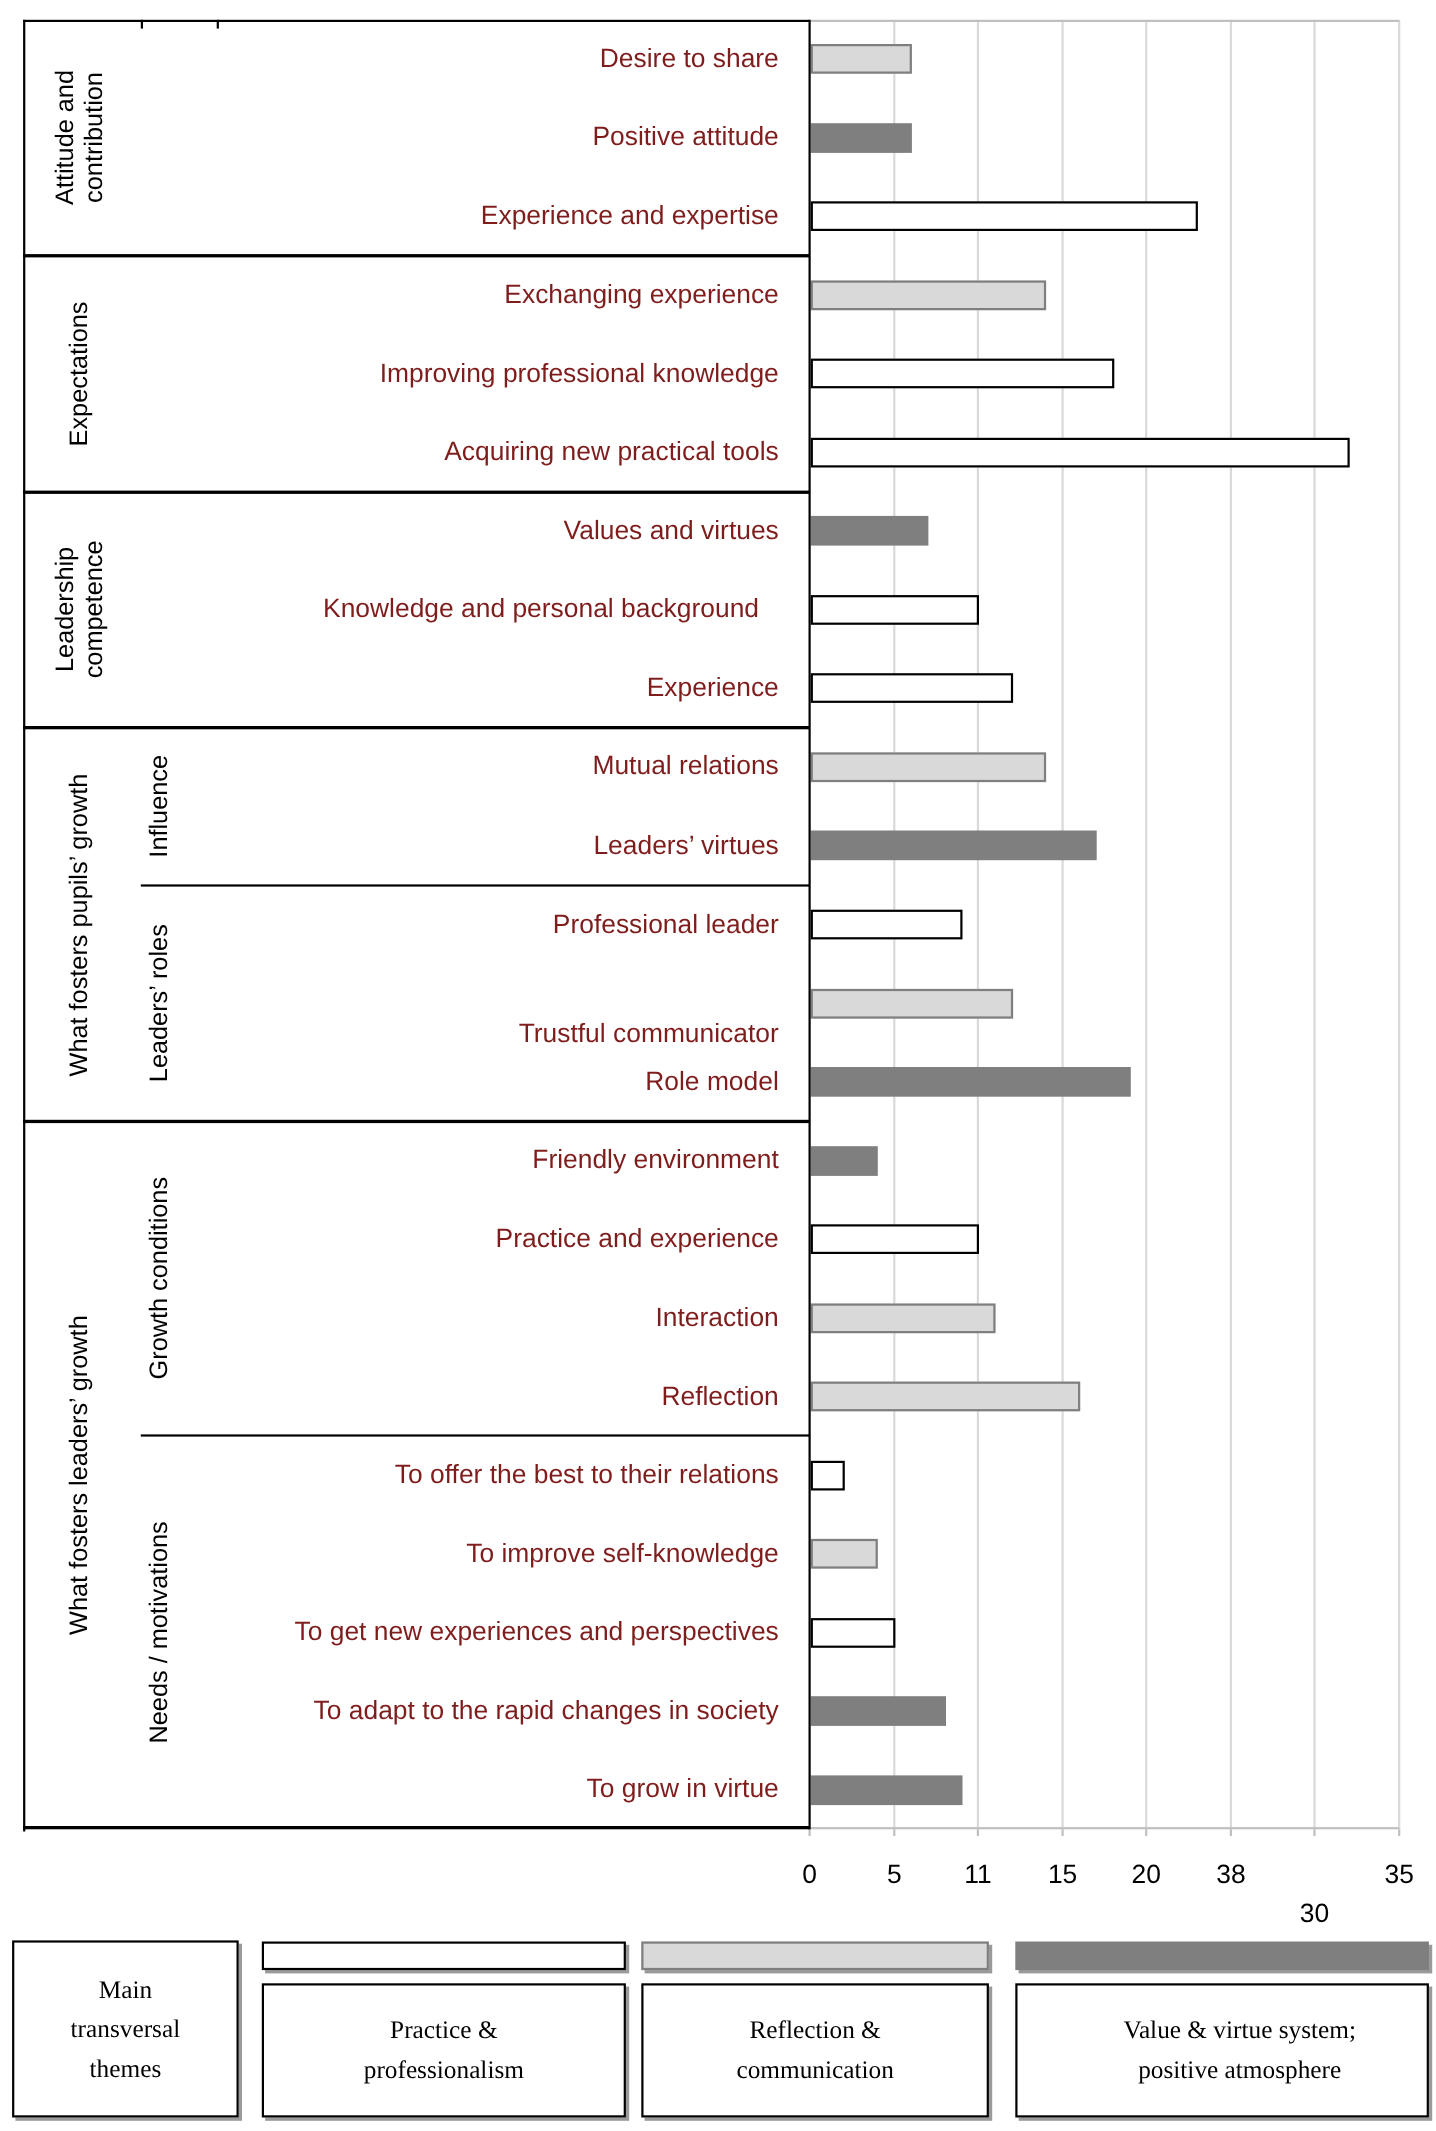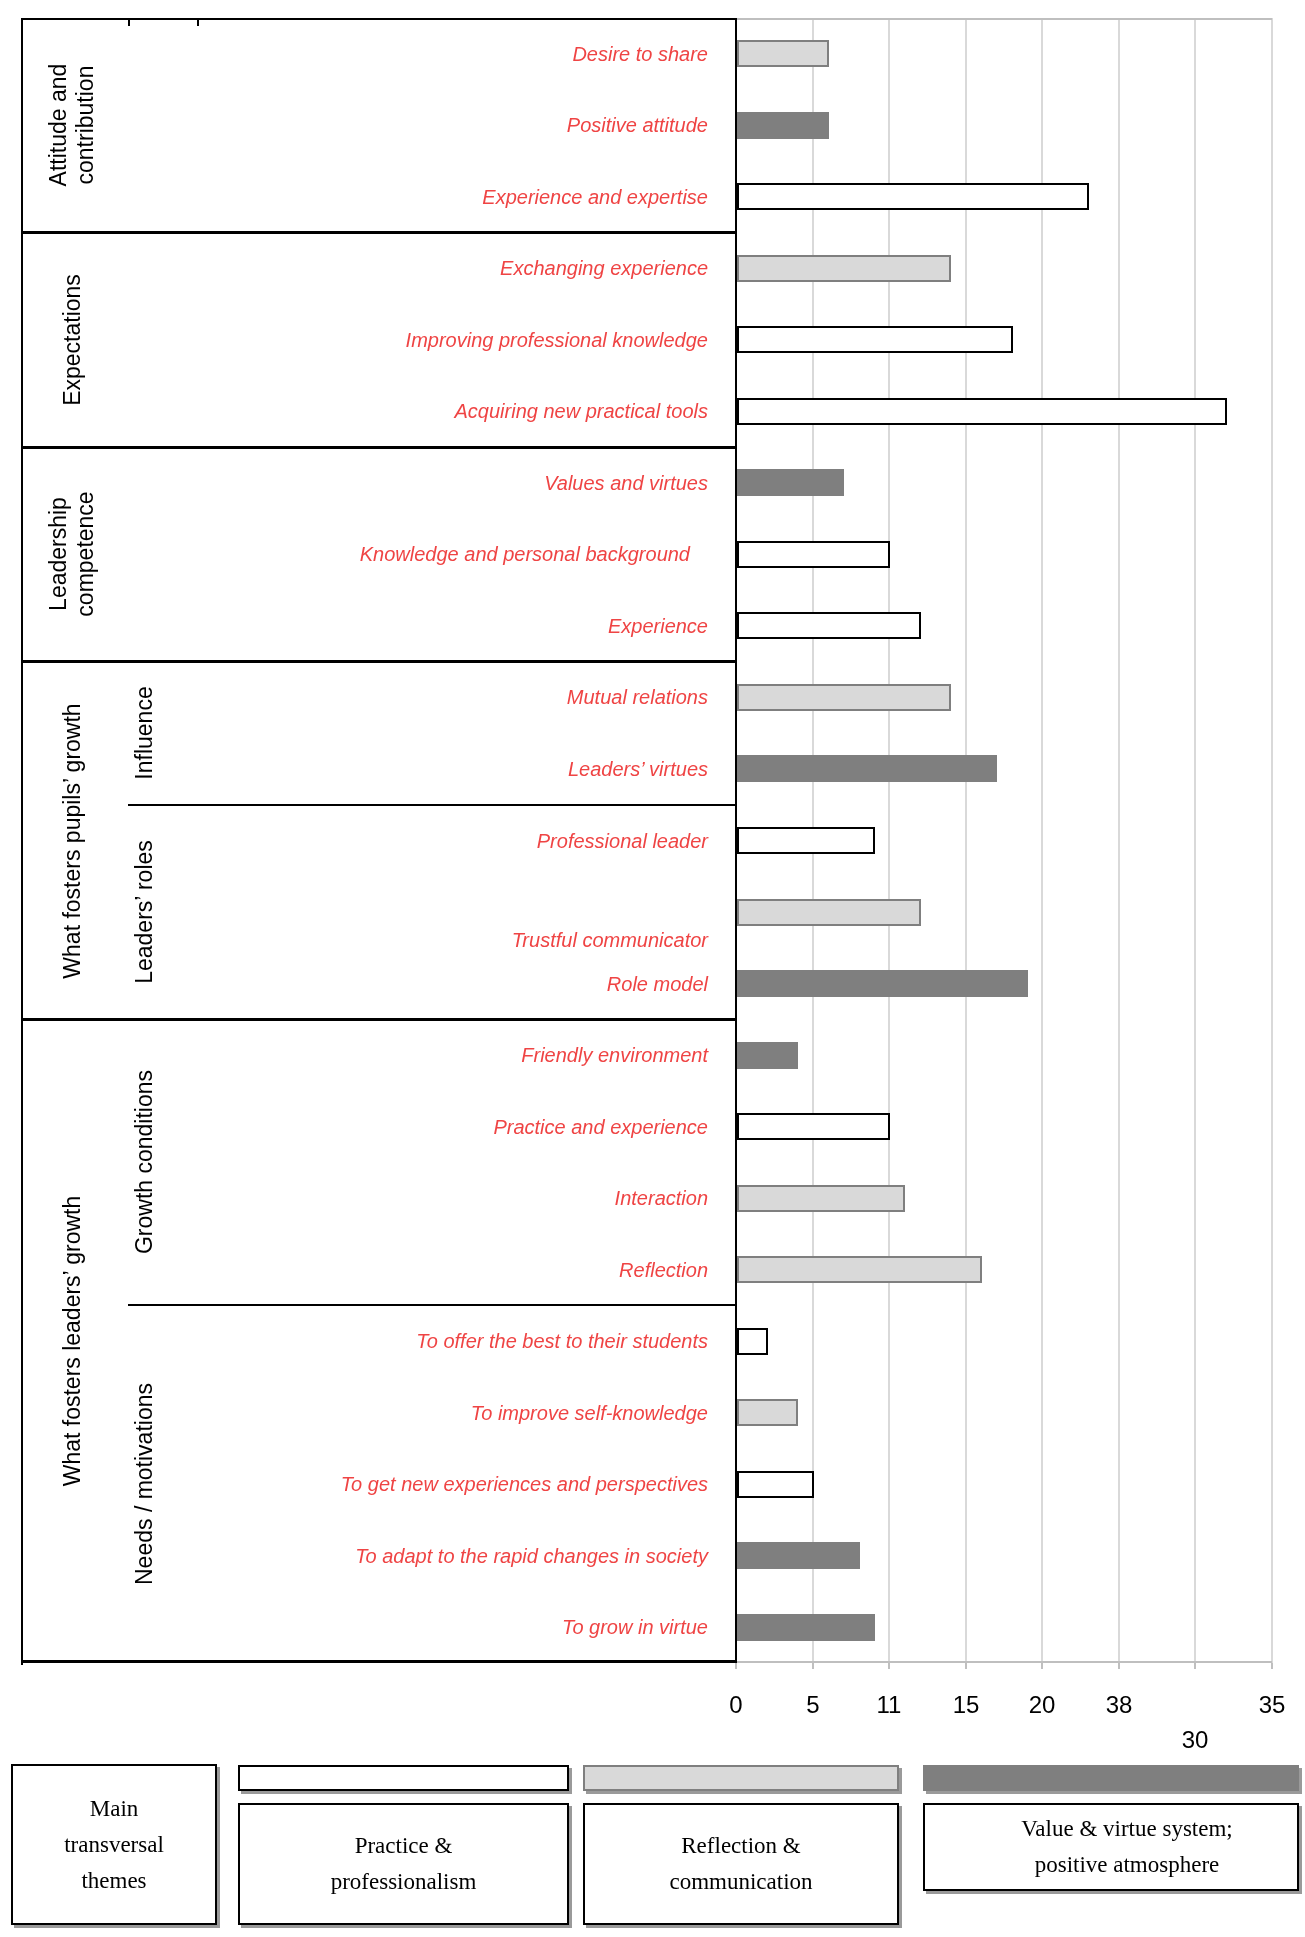--- a/index.html
+++ b/index.html
@@ -2,22 +2,22 @@
 <html><head>
 <meta charset="utf-8">
 <style>
   html,body{margin:0;padding:0;background:#ffffff;}
   #root{
     position:relative;width:1305px;height:1937px;background:#ffffff;
     font-family:"Liberation Sans",sans-serif;overflow:hidden;
   }
   .bar{position:absolute;box-sizing:border-box;}
   .cat-label{
-    position:absolute;text-align:right;font-size:20px;color:#ef4444;
-    white-space:nowrap;line-height:30px;font-style:italic;
+    position:absolute;text-align:right;font-size:24px;color:#7f1d1d;
+    white-space:nowrap;line-height:30px;
   }
   .rot-label{
     position:absolute;transform:translate(-50%,-50%) rotate(-90deg);
     white-space:nowrap;font-size:23px;color:#000;text-align:center;
   }
   .rot-label .ln{display:block;line-height:27px;}
   .tick-label{
     position:absolute;transform:translate(-50%,-50%);
     font-size:24px;color:#000;white-space:nowrap;
   }
@@ -25,21 +25,21 @@
   .legend-box{
     position:absolute;box-sizing:border-box;border:2px solid #000;background:#fff;
     display:flex;flex-direction:column;align-items:center;justify-content:center;
     font-family:"Liberation Serif",serif;font-size:23px;color:#000;text-align:center;
     box-shadow:3px 3px 0 #9a9a9a;
   }
   .legend-box .ln{display:block;line-height:36px;}
   #themes-box{left:11px;top:1764px;width:206px;height:161px;}
   #practice-box{left:238px;top:1803px;width:331px;height:122px;}
   #reflection-box{left:583px;top:1803px;width:316px;height:122px;}
-  #value-box{left:923px;top:1803px;width:376px;height:88px;padding-left:32px;}
+  #value-box{left:923px;top:1803px;width:376px;height:122px;padding-left:32px;}
   .swatch{position:absolute;top:1765px;height:26px;box-sizing:border-box;box-shadow:3px 3px 0 #9a9a9a;}
   #sw-practice{left:238px;width:331px;}
   #sw-reflection{left:583px;width:316px;}
   #sw-value{left:923px;width:376px;}
 </style>
 </head>
 <body>
 
 <div id="root">
   <div id="chart">
@@ -135,21 +135,21 @@
       <div class="cat-label" style="left: 150px; top: 611px; width: 558px; height: 30px; position: absolute;">Experience</div>
       <div class="cat-label" style="left: 150px; top: 682px; width: 558px; height: 30px; position: absolute;">Mutual relations</div>
       <div class="cat-label" style="left: 150px; top: 754px; width: 558px; height: 30px; position: absolute;">Leaders’ virtues</div>
       <div class="cat-label" style="left: 150px; top: 826px; width: 558px; height: 30px; position: absolute;">Professional leader</div>
       <div class="cat-label" style="left: 150px; top: 897px; width: 558px; height: 30px; position: absolute; margin-top: 28px;">Trustful communicator</div>
       <div class="cat-label" style="left: 150px; top: 969px; width: 558px; height: 30px; position: absolute;">Role model</div>
       <div class="cat-label" style="left: 150px; top: 1040px; width: 558px; height: 30px; position: absolute;">Friendly environment</div>
       <div class="cat-label" style="left: 150px; top: 1112px; width: 558px; height: 30px; position: absolute;">Practice and experience</div>
       <div class="cat-label" style="left: 150px; top: 1183px; width: 558px; height: 30px; position: absolute;">Interaction</div>
       <div class="cat-label" style="left: 150px; top: 1255px; width: 558px; height: 30px; position: absolute;">Reflection</div>
-      <div class="cat-label" style="left: 150px; top: 1326px; width: 558px; height: 30px; position: absolute;">To offer the best to their students</div>
+      <div class="cat-label" style="left: 150px; top: 1326px; width: 558px; height: 30px; position: absolute;">To offer the best to their relations</div>
       <div class="cat-label" style="left: 150px; top: 1398px; width: 558px; height: 30px; position: absolute;">To improve self-knowledge</div>
       <div class="cat-label" style="left: 150px; top: 1469px; width: 558px; height: 30px; position: absolute;">To get new experiences and perspectives</div>
       <div class="cat-label" style="left: 150px; top: 1541px; width: 558px; height: 30px; position: absolute;">To adapt to the rapid changes in society</div>
       <div class="cat-label" style="left: 150px; top: 1612px; width: 558px; height: 30px; position: absolute;">To grow in virtue</div>
       <div class="tick-label" style="left: 736px; top: 1705px; position: absolute;">0</div>
       <div class="tick-label" style="left: 813px; top: 1705px; position: absolute;">5</div>
       <div class="tick-label" style="left: 889px; top: 1705px; position: absolute;">11</div>
       <div class="tick-label" style="left: 966px; top: 1705px; position: absolute;">15</div>
       <div class="tick-label" style="left: 1042px; top: 1705px; position: absolute;">20</div>
       <div class="tick-label" style="left: 1119px; top: 1705px; position: absolute;">38</div>

